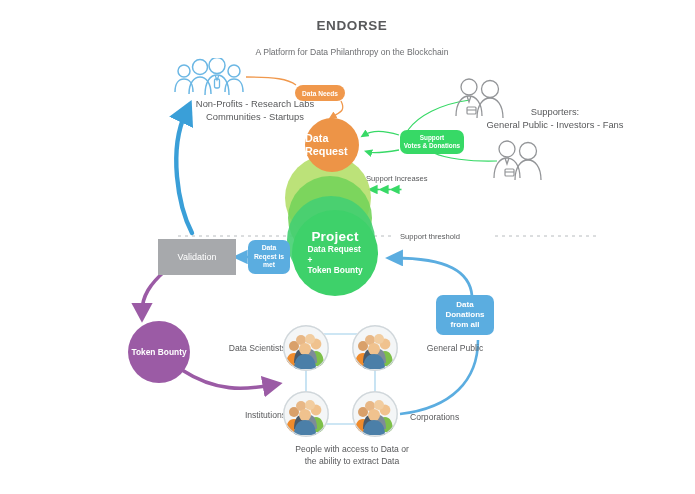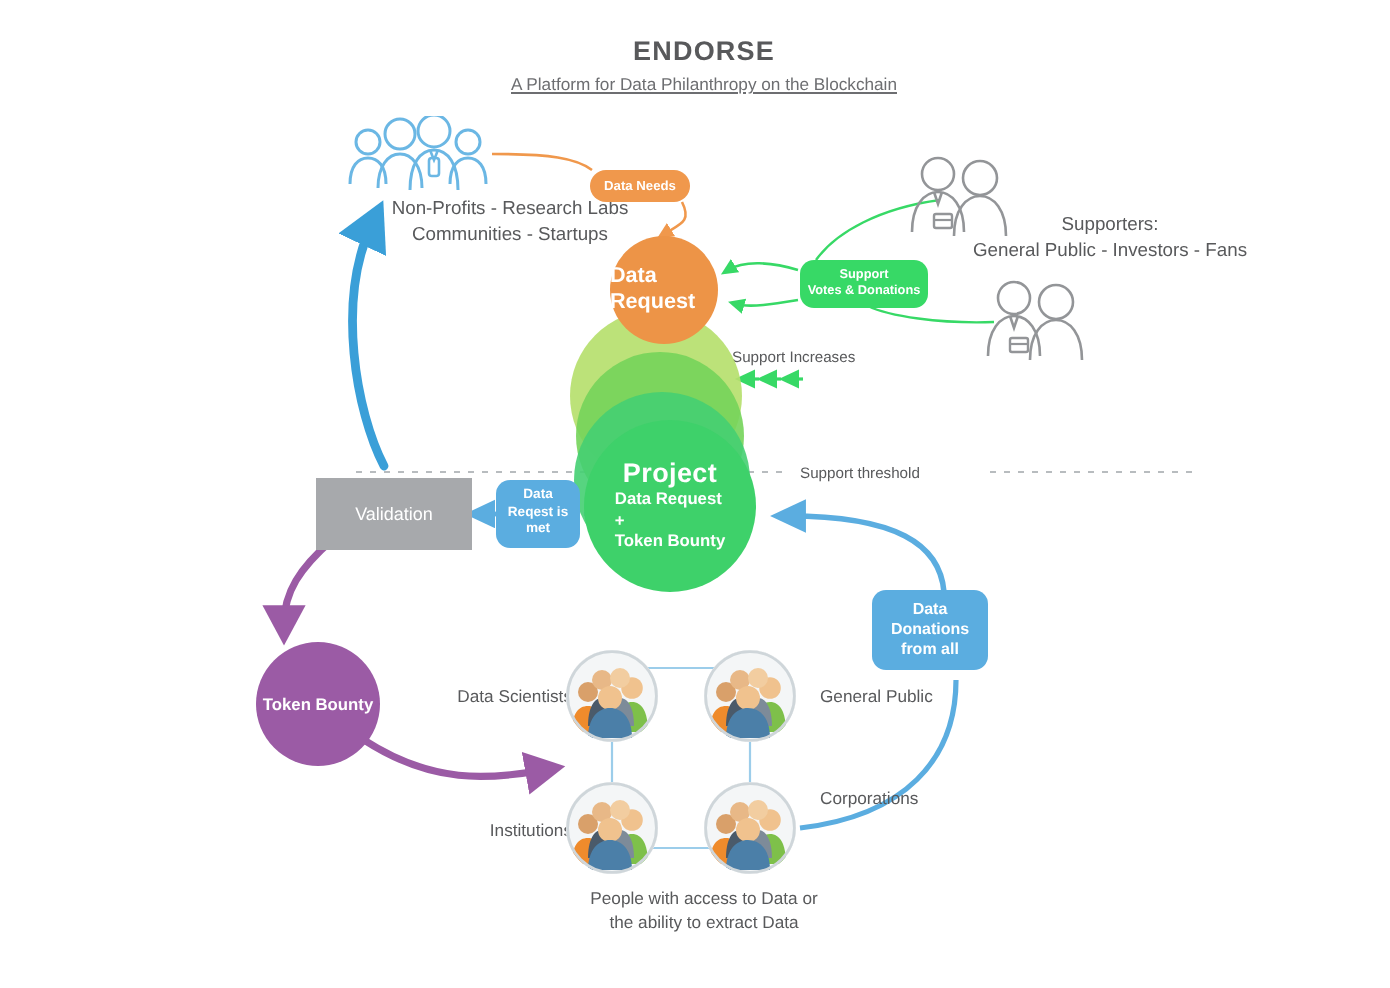--- a/index.html
+++ b/index.html
@@ -43,22 +43,21 @@
     font-size: 13.5px;
     font-weight: bold;
     letter-spacing: 0.6px;
     color: #58595b;
     line-height: 16px;
   }
   #title-block .sub-title {
     font-size: 8.6px;
     color: #6d6e71;
     line-height: 11.5px;
-    margin-top: 3px;
-    text-decoration: underline;
+    margin-top: 13px;
   }
   
   .label {
     position: absolute;
     font-size: 8.6px;
     line-height: 11.8px;
     color: #58595b;
     white-space: pre-line;
   }
 
@@ -90,23 +89,24 @@
     font-size: 8.6px;
   }
   #label-institutions {
     left: 200px; top: 410px; width: 86px;
     text-align: right;
     font-size: 8.6px;
   }
   #label-general-public {
     left: 410px; top: 343px; width: 90px;
     font-size: 8.6px;
+    text-align: center;
   }
   #label-corporations {
-    left: 410px; top: 394px; width: 90px;
+    left: 410px; top: 412px; width: 90px;
     font-size: 8.6px;
   }
   #label-people-access {
     left: 252px; top: 444px; width: 200px;
     text-align: center;
     font-size: 8.6px;
     line-height: 11.8px;
   }
 
   

